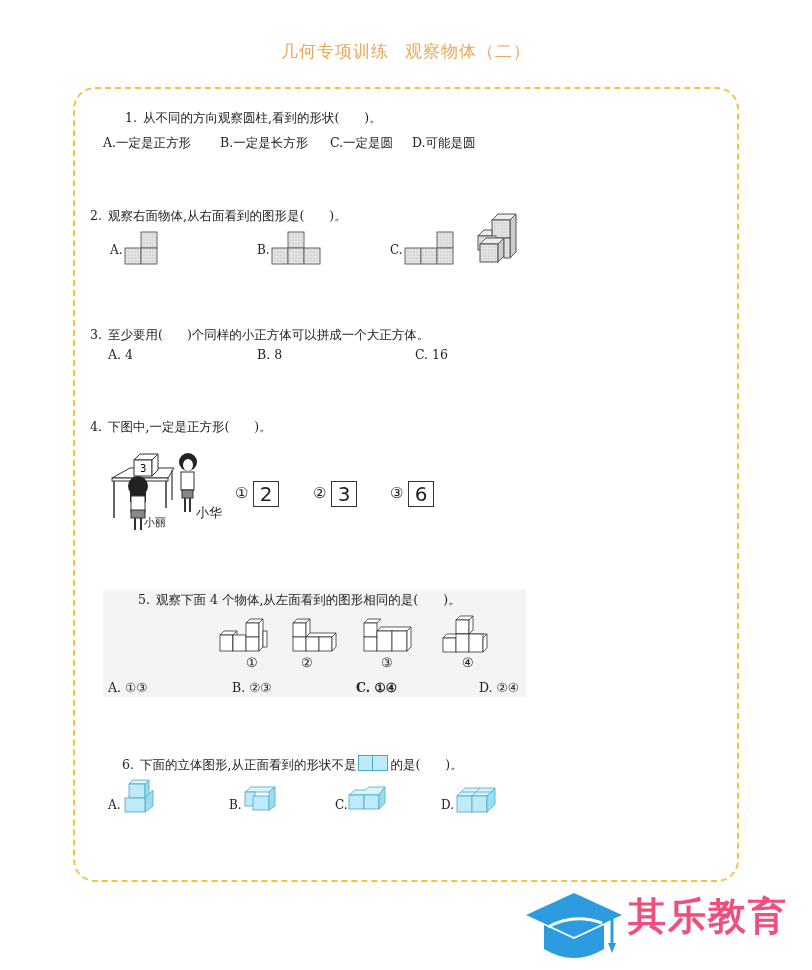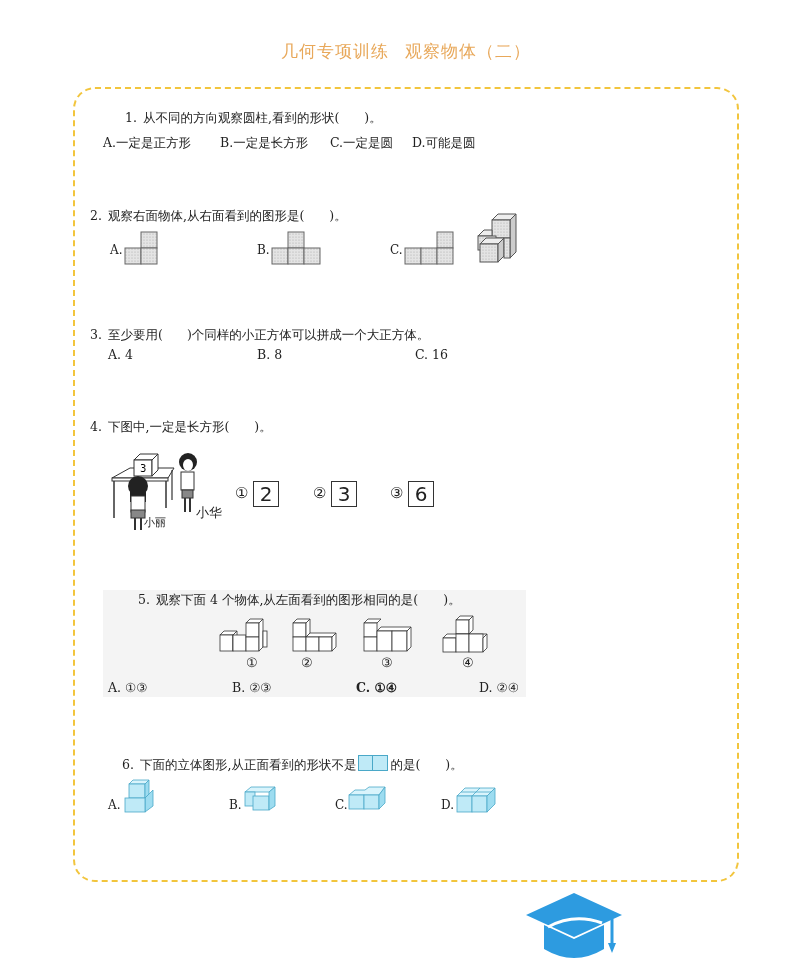--- a/index.html
+++ b/index.html
@@ -88,21 +88,21 @@
 </svg>
 
 <div class="q" style="left:90px; top:327px;">
   <span class="num">3.</span><span>至少要用(</span><span style="display:inline-block;width:24px;"></span><span>)个同样的小正方体可以拼成一个大正方体。</span>
 </div>
 <div class="opt" style="left:108px; top:347px;"><span>A.</span>&nbsp;<span>4</span></div>
 <div class="opt" style="left:257px; top:347px;"><span>B.</span>&nbsp;<span>8</span></div>
 <div class="opt" style="left:415px; top:347px;"><span>C.</span>&nbsp;<span>16</span></div>
 
 <div class="q" style="left:90px; top:419px;">
-  <span class="num">4.</span><span>下图中,一定是长方形(　　)。</span>
+  <span class="num">4.</span><span>下图中,一定是正方形(　　)。</span>
 </div>
 <svg style="left:108px; top:450px;" width="120" height="85">
 
   <polygon points="4,28 22,18 66,18 60,28" fill="#fff" stroke="#333"></polygon>
   <rect x="4" y="28" width="56" height="3" fill="#fff" stroke="#333"></rect>
   <line x1="6" y1="31" x2="6" y2="68" stroke="#333" stroke-width="1.5"></line>
   <line x1="58" y1="31" x2="58" y2="58" stroke="#333" stroke-width="1.5"></line>
   <line x1="64" y1="20" x2="64" y2="50" stroke="#333" stroke-width="1.2"></line>
 
   <polygon points="26,10 32,4 50,4 44,10" fill="#fff" stroke="#333"></polygon>
@@ -231,13 +231,14 @@
 </svg>
 
 <div class="logo">
   <svg style="left:6px; top:8px;" width="96" height="72">
     <polygon points="0,22 48,0 96,22 48,44" fill="#2d9be0"></polygon>
     <path d="M18,32 L18,56 Q48,74 78,56 L78,32 L48,46 Z" fill="#2d9be0"></path>
     <path d="M22,34 Q48,20 76,30" stroke="#fff" stroke-width="3" fill="none"></path>
     <line x1="86" y1="26" x2="86" y2="50" stroke="#2d9be0" stroke-width="3"></line>
     <polygon points="82,50 90,50 86,60" fill="#2d9be0"></polygon>
   </svg>
+  <div class="logo-cn">其乐教育</div>
 </div>
 
 </body></html>

